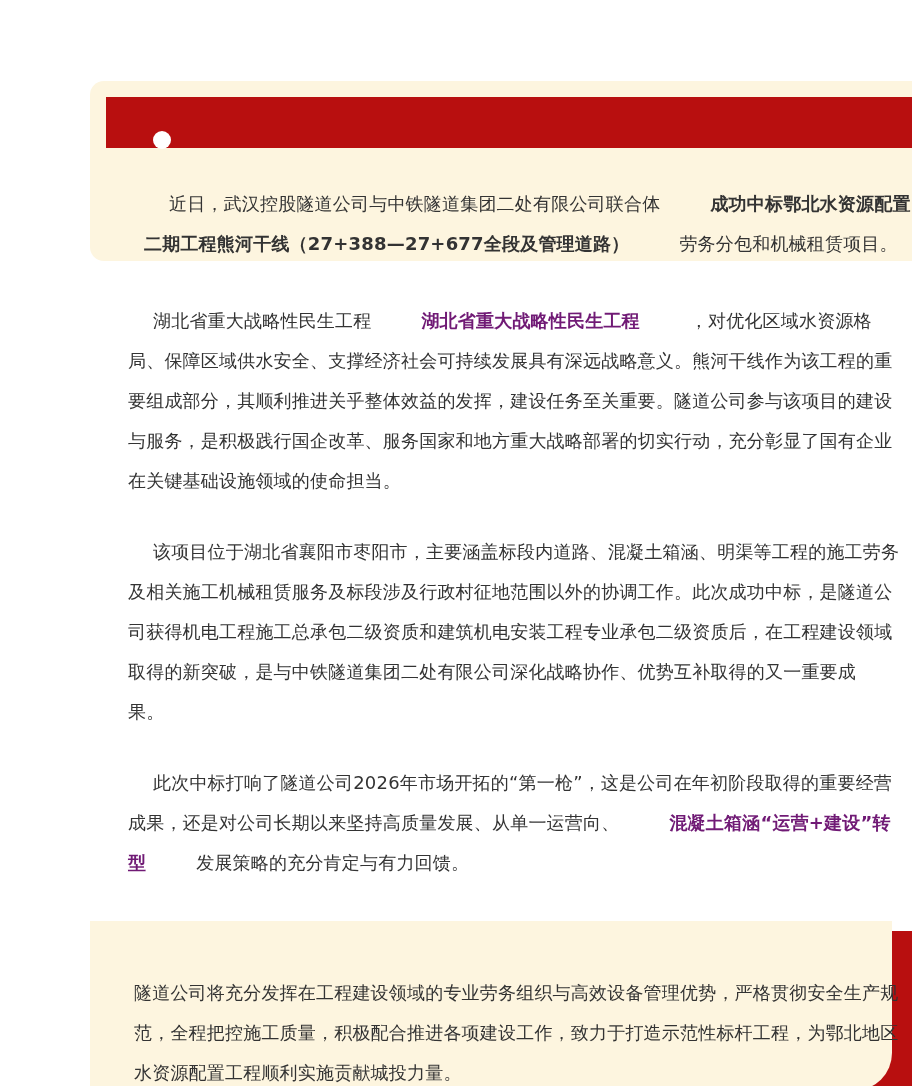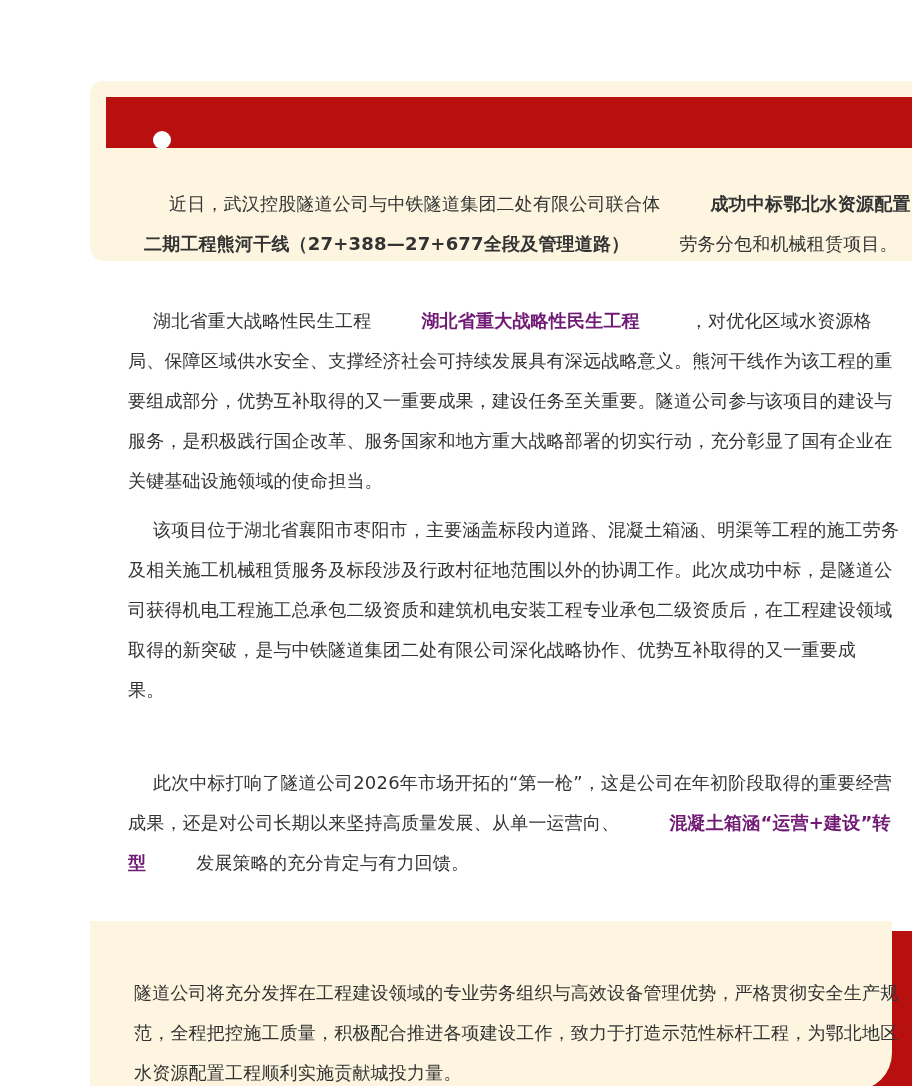--- a/index.html
+++ b/index.html
@@ -56,21 +56,21 @@
 
     .body-para {
       position: absolute;
       left: 62px;
       width: 790px;
       line-height: 40px;
       font-size: 18px;
       letter-spacing: 0.2px;
     }
     .p1 { top: 235px; }
-    .p2 { top: 444px; }
+    .p2 { top: 466px; }
     .p3 { top: 697px; }
 
     .bottom-shadow {
       position: absolute;
       left: 43px;
       top: 874px;
       width: 836px;
       height: 173px;
       background: #b80f0f;
     }
@@ -97,21 +97,21 @@
 <body>
 
 <div class="top-card">
   <div class="header-bar">
     <span class="dot left"></span>
     <span class="dot right"></span>
   </div>
   <p class="intro"><span>近日，武汉控股隧道公司与中铁隧道集团二处有限公司联合体</span><span class="bold">成功中标鄂北水资源配置二期工程熊河干线（27+388—27+677全段及管理道路）</span><span>劳务分包和机械租赁项目。</span></p>
 </div>
 
-<p class="body-para p1"><span>湖北省重大战略性民生工程</span><span class="red-bold">湖北省重大战略性民生工程</span><span>，对优化区域水资源格局、保障区域供水安全、支撑经济社会可持续发展具有深远战略意义。熊河干线作为该工程的重要组成部分，优势互补取得的又一重要成果，建设任务至关重要。隧道公司参与该项目的建设与服务，是积极践行国企改革、服务国家和地方重大战略部署的切实行动，充分彰显了国有企业在关键基础设施领域的使命担当。</span></p>
+<p class="body-para p1"><span>湖北省重大战略性民生工程</span><span class="red-bold">湖北省重大战略性民生工程</span><span>，对优化区域水资源格局、保障区域供水安全、支撑经济社会可持续发展具有深远战略意义。熊河干线作为该工程的重要组成部分，其顺利推进关乎整体效益的发挥，建设任务至关重要。隧道公司参与该项目的建设与服务，是积极践行国企改革、服务国家和地方重大战略部署的切实行动，充分彰显了国有企业在关键基础设施领域的使命担当。</span></p>
 
 <p class="body-para p2"><span>该项目位于湖北省襄阳市枣阳市，主要涵盖标段内道路、混凝土箱涵、明渠等工程的施工劳务及相关施工机械租赁服务及标段涉及行政村征地范围以外的协调工作。此次成功中标，是隧道公司获得机电工程施工总承包二级资质和建筑机电安装工程专业承包二级资质后，在工程建设领域取得的新突破，是与中铁隧道集团二处有限公司深化战略协作、优势互补取得的又一重要成果。</span></p>
 
 <p class="body-para p3"><span>此次中标打响了隧道公司2026年市场开拓的“第一枪”，这是公司在年初阶段取得的重要经营成果，还是对公司长期以来坚持高质量发展、从单一运营向、</span><span class="red-bold">混凝土箱涵“运营+建设”转型</span><span>发展策略的充分肯定与有力回馈。</span></p>
 
 <div class="bottom-shadow"></div>
 <div class="bottom-card">
   <p class="closing">隧道公司将充分发挥在工程建设领域的专业劳务组织与高效设备管理优势，严格贯彻安全生产规范，全程把控施工质量，积极配合推进各项建设工作，致力于打造示范性标杆工程，为鄂北地区水资源配置工程顺利实施贡献城投力量。</p>
 </div>
 

